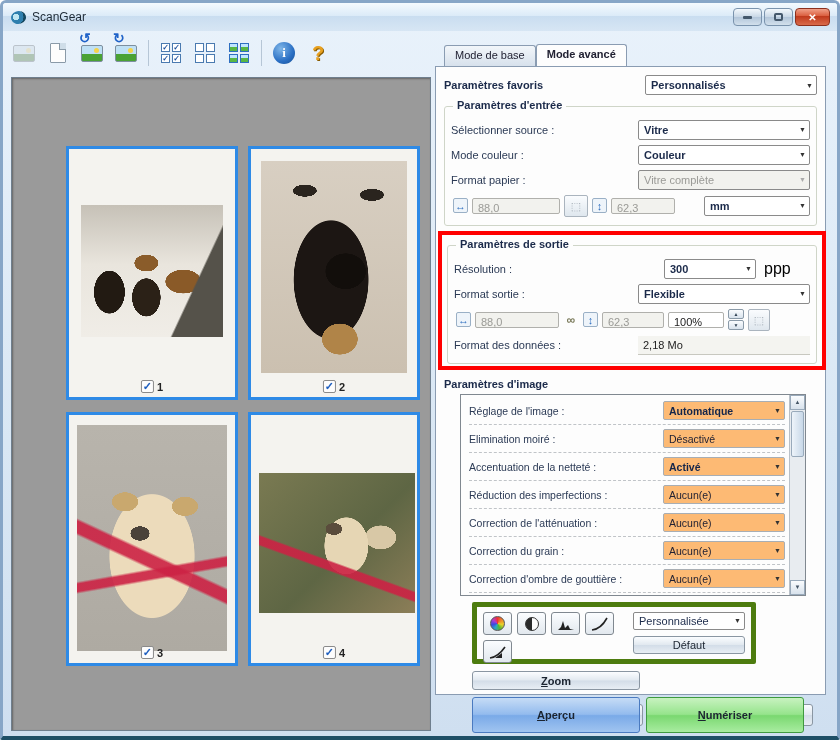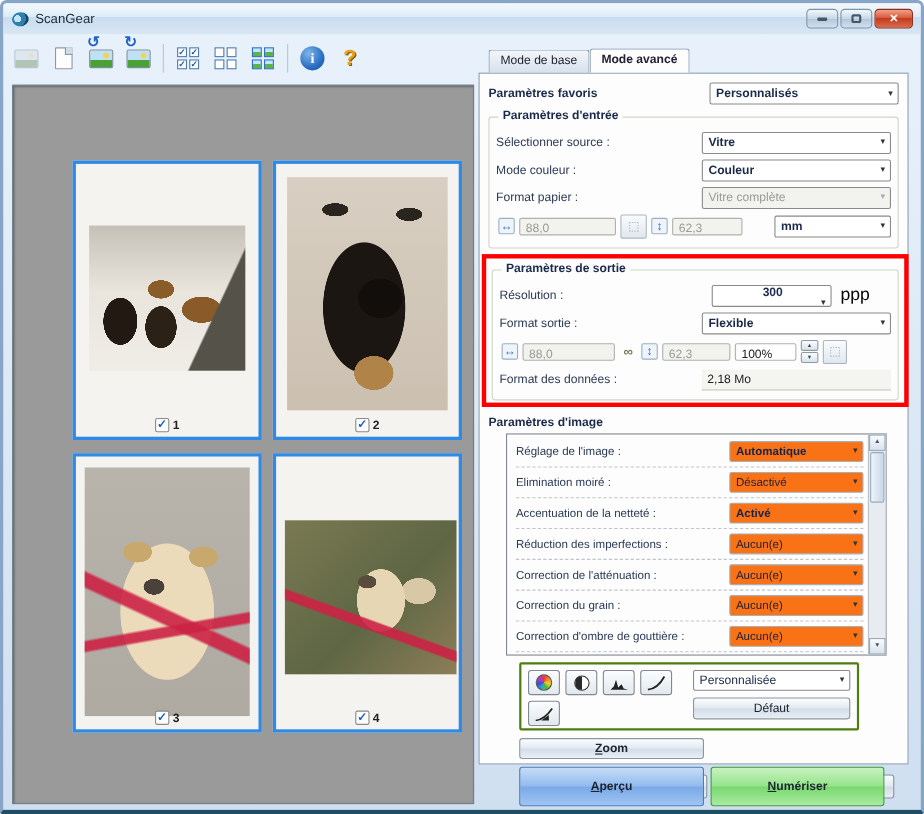--- a/index.html
+++ b/index.html
@@ -159,32 +159,32 @@
   .data-row label { flex:1; }
   .data-val { width:172px; height:19px; background:#f4f4f0; border-bottom:1px solid #c8c8c0;
     font-size:11px; color:#222; padding:3px 5px; }
   .img-header { font-size:11px; font-weight:bold; color:#1b2a4a; margin:8px 0 4px 0; }
   .img-list { position:relative; margin-left:16px; width:346px; height:202px;
     border:1px solid #808890; background:#fdfdfd; padding:2px 20px 0 8px; }
   .img-row { display:flex; align-items:center; height:28px; border-bottom:1px dashed #c0c4c8; }
   .img-row:last-child { border-bottom:none; }
   .img-row label { flex:1; font-size:10.5px; color:#2b3a55; }
   .mini-combo { width:122px; height:19px; display:flex; align-items:center;
-    border:1px solid #a8aeb4; border-radius:2px; background:#f97316; padding:0 3px 0 5px;
+    border:1px solid #a8aeb4; border-radius:2px; background:#fdba74; padding:0 3px 0 5px;
     font-size:10.5px; color:#223; }
   .mini-combo.bold { font-weight:bold; color:#13254a; }
   .mini-combo .arrow { margin-left:auto; font-size:7px; color:#333; }
   .scrollbar { position:absolute; right:0; top:0; bottom:0; width:16px;
     background:#e8ecf0; border-left:1px solid #b8c0c8; display:flex; flex-direction:column; }
   .sb-btn { height:15px; background:linear-gradient(180deg,#fafcfe,#d8e2ec);
     border:1px solid #9ab; font-size:6px; text-align:center; line-height:13px; color:#456; }
   .sb-thumb { height:46px; margin:1px; background:linear-gradient(90deg,#eef4fa,#c8d8e8);
     border:1px solid #9ab; border-radius:2px; }
   .sb-track { flex:1; }
-  .tone-box { margin:6px 0 0 28px; width:309px; height:62px; border:2px solid #4d7c0f;
+  .tone-box { margin:6px 0 0 28px; width:284px; height:62px; border:5px solid #4d7c0f;
     border-radius:2px; padding:5px 6px; display:flex; gap:10px; }
   .tone-left { display:flex; flex-wrap:wrap; gap:5px; width:140px; align-content:flex-start; }
   .tone-btn { width:29px; height:23px; border:1px solid #808890; border-radius:3px;
     background:linear-gradient(180deg,#fbfdff,#e2e8ee); display:flex; align-items:center; justify-content:center; }
   .wheel { width:15px; height:15px; border-radius:50%; border:1px solid #555;
     background:conic-gradient(#e33,#ee8a2a,#ead22a,#54b82e,#2aa8c8,#3a4ae0,#b23ad0,#e33); }
   .bc-circle { width:14px; height:14px; border-radius:50%; border:1px solid #333;
     background:linear-gradient(90deg,#2a2a2a 50%,#fdfdfd 50%); }
   .tone-right { flex:1; display:flex; flex-direction:column; gap:6px; }
   .tone-combo { width:100%; height:19px; }
@@ -357,21 +357,21 @@
             <span class="arrow">▼</span>
           </span>
       </div>
     </div>
 
     <div class="red-highlight">
       <div class="group">
         <span class="group-title">Paramètres de sortie</span>
         <div class="grow">
           <label class="fl">Résolution :</label>
-          <span class="combo" style="width:109px;flex-direction:column;">
+          <span class="combo" style="width:92px;">
               <span>300</span>
               <span class="arrow">▼</span>
             </span>
           <span class="fl" style="width:54px; text-align:left; padding-left:8px;">ppp</span>
         </div>
         <div class="grow">
           <label class="fl">Format sortie :</label>
           <span class="combo">
               <span>Flexible</span>
               <span class="arrow">▼</span>

